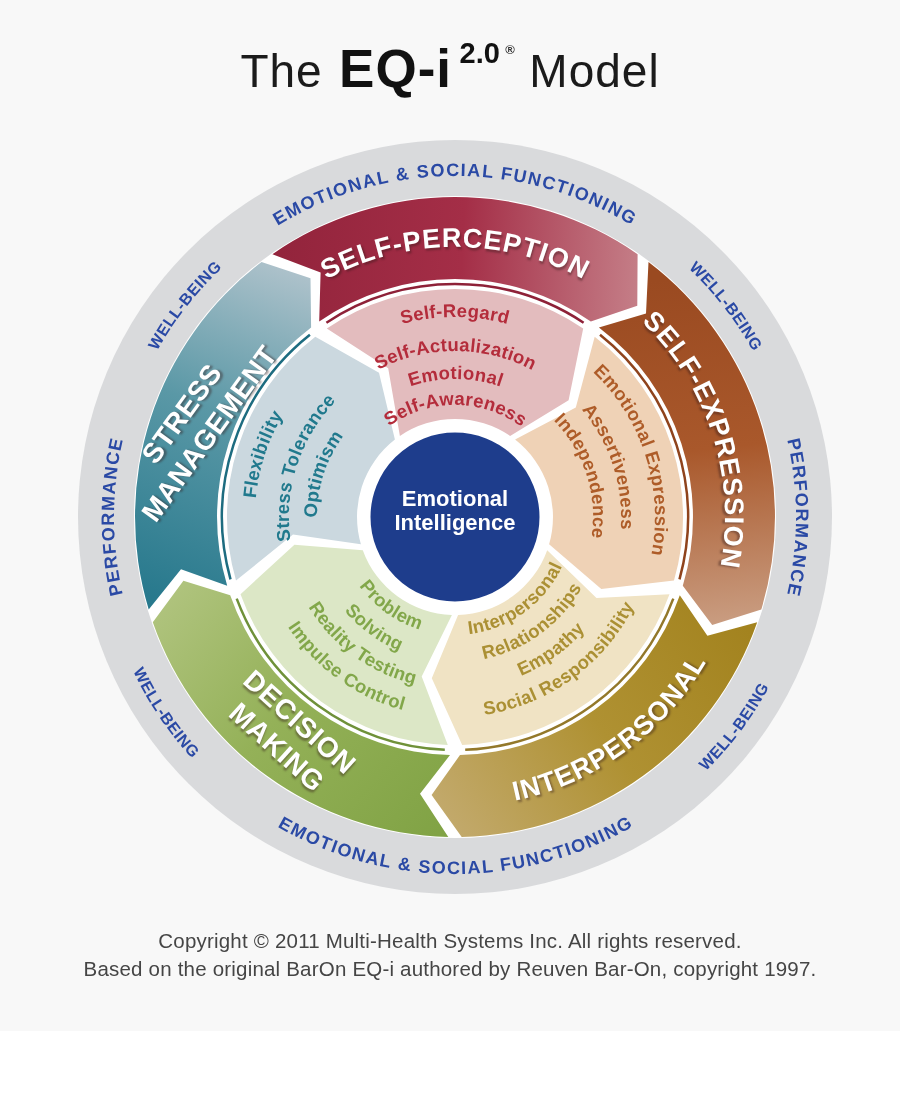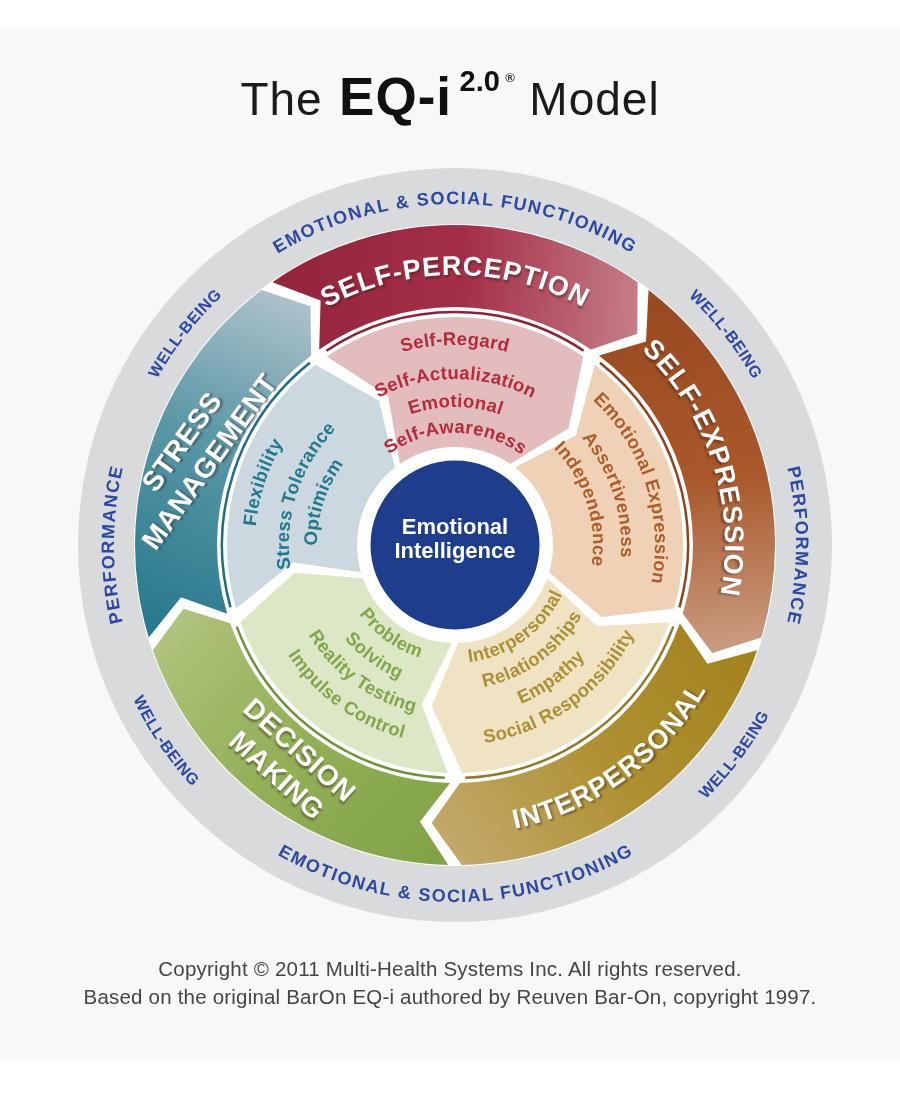--- a/index.html
+++ b/index.html
@@ -1,16 +1,16 @@
 <!DOCTYPE html>
 <html><head>
 <meta charset="utf-8">
 <style>
   html,body { margin:0; padding:0; }
-  .page { width:900px; height:1031px; position:relative;margin-top:28px; }
+  .page { width:900px; height:1031px; position:relative; }
   svg text { font-family:"Liberation Sans","DejaVu Sans",sans-serif; }
   .ring-label { font-weight:bold; fill:#2A49A5; }
   .ring-esf  { font-size:18px;  letter-spacing:1.5px; }
   .ring-wb   { font-size:16px;  letter-spacing:0.5px; }
   .ring-perf { font-size:18px;  letter-spacing:1.5px; }
   .band-label { font-weight:bold; fill:#FFFFFF; text-shadow:1.5px 2.5px 2px rgba(50,25,25,0.40); }
   .band-arc   { font-size:27px; letter-spacing:1px; }
   .band-straight { font-size:28px; letter-spacing:0.5px; }
   .inner-label { font-weight:bold; font-size:18.5px; letter-spacing:0.3px; }
   .c-sp { fill:#B42C3B; }

